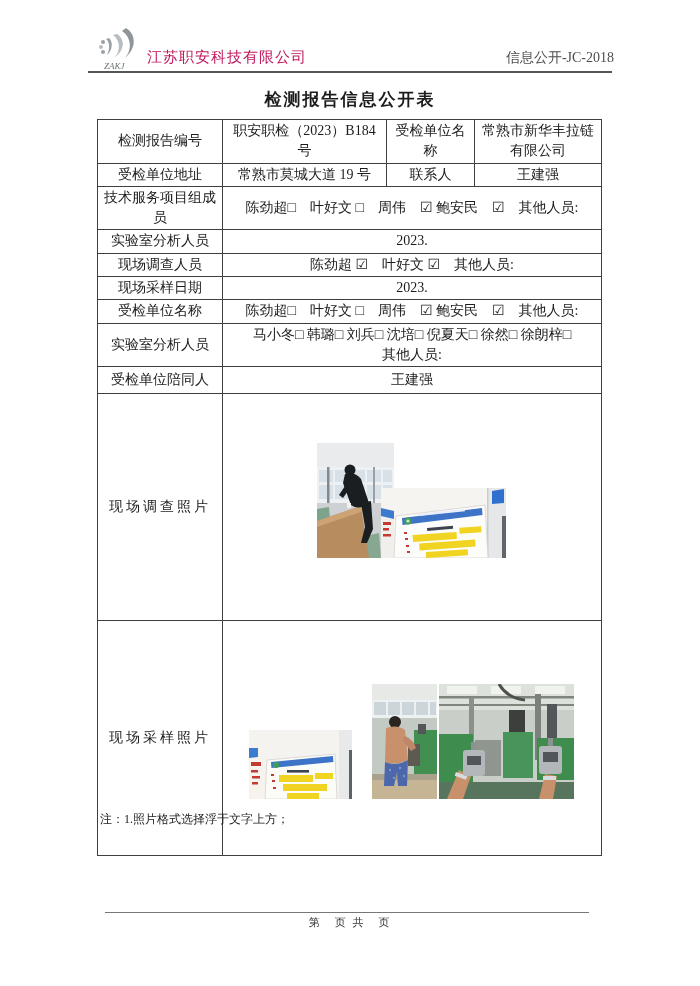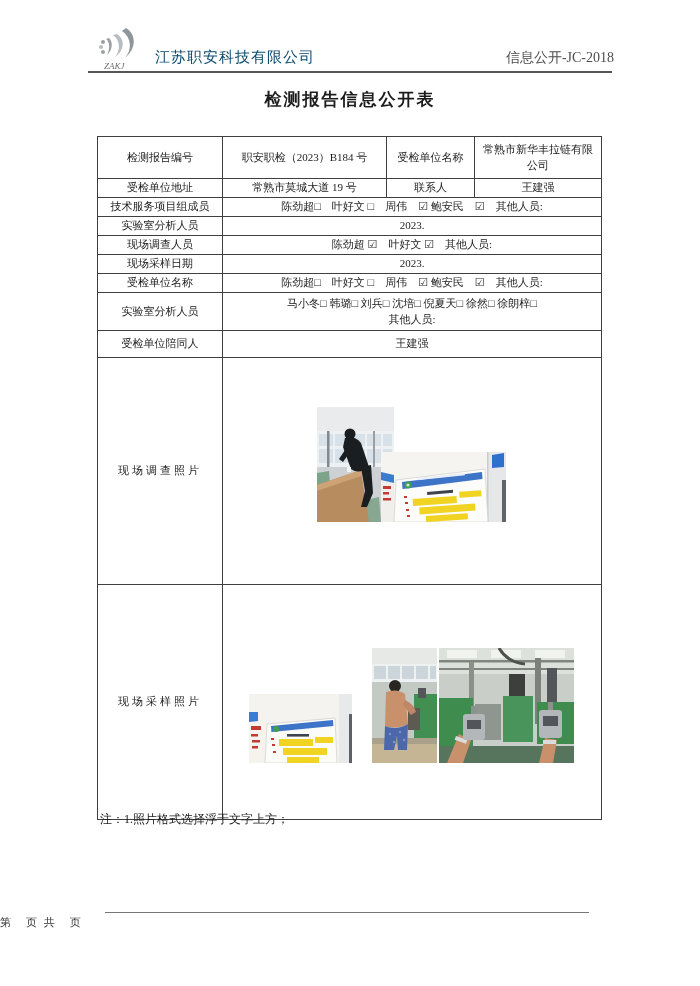--- a/index.html
+++ b/index.html
@@ -3,43 +3,43 @@
 <meta charset="utf-8">
 <style>
   html,body{margin:0;padding:0;}
   body{
     width:700px;height:986px;position:relative;background:#ffffff;
     font-family:"Liberation Serif","DejaVu Serif",serif;color:#1c1c1c;
     overflow:hidden;
   }
   .header{position:absolute;top:26px;left:95px;right:86px;height:46px;}
   .logo{position:absolute;left:0;top:0;}
-  .company-name{position:absolute;left:60px;bottom:5px;font-size:15px;color:#0c4a6e;letter-spacing:1px;}
+  .company-name{position:absolute;left:52px;bottom:5px;font-size:15px;color:#be185d;letter-spacing:1px;}
   .doc-code{position:absolute;right:0;bottom:5px;font-size:14px;color:#4d4d4d;}
   .header-rule{position:absolute;top:71px;left:88px;width:524px;border-top:2px solid #555;}
   .page-title{position:absolute;top:88px;left:0;width:700px;text-align:center;
     font-size:17px;font-weight:bold;letter-spacing:2px;margin:0;}
   table.info-table{
-    position:absolute;top:136px;left:97px;width:505px;
-    border-collapse:collapse;table-layout:fixed;font-size:11px;
+    position:absolute;top:119px;left:97px;width:505px;
+    border-collapse:collapse;table-layout:fixed;font-size:14px;
   }
   table.info-table td{
     border:1px solid #3f3f3f;padding:1px 4px;text-align:center;vertical-align:middle;
     overflow:hidden;line-height:1.45;
   }
   td.lt{text-align:left;padding-left:7px;}
   tr.r1{height:42px;} tr.r2{height:19px;} tr.r3{height:19px;} tr.r4{height:19px;}
   tr.r5{height:19px;} tr.r6{height:19px;} tr.r7{height:19px;} tr.r8{height:38px;margin-top:20px;}
   tr.r9{height:27px;} tr.r10{height:227px;} tr.r11{height:235px;}
   td.photo-cell{position:relative;padding:0;}
   .ph{position:absolute;display:block;}
   .photo-label{letter-spacing:3px;}
   .note{position:absolute;top:811px;left:100px;font-size:12px;}
   .footer-rule{position:absolute;top:912px;left:105px;width:484px;border-top:1px solid #777;}
-  .footer-text{position:absolute;top:915px;left:0;width:700px;
+  .footer-text{position:absolute;top:915px;left:0;width:700px;text-align:center;
     font-size:11px;color:#333;letter-spacing:2px;}
 </style>
 </head>
 <body>
 
 <div class="header">
   <svg class="logo" width="54" height="46" viewBox="0 0 54 46">
     <path d="M31 2 C41 8 42 22 30 32 C37 24 37 12 27 5 Z" fill="#8f969b"></path>
     <path d="M22 8 C30 13 30 24 20 31 C26 24 25 14 18 9 Z" fill="#b7bcc0"></path>
     <path d="M14 12 C18 15 18 24 12 29 C15 23 15 16 11 13 Z" fill="#9aa1a6"></path>

